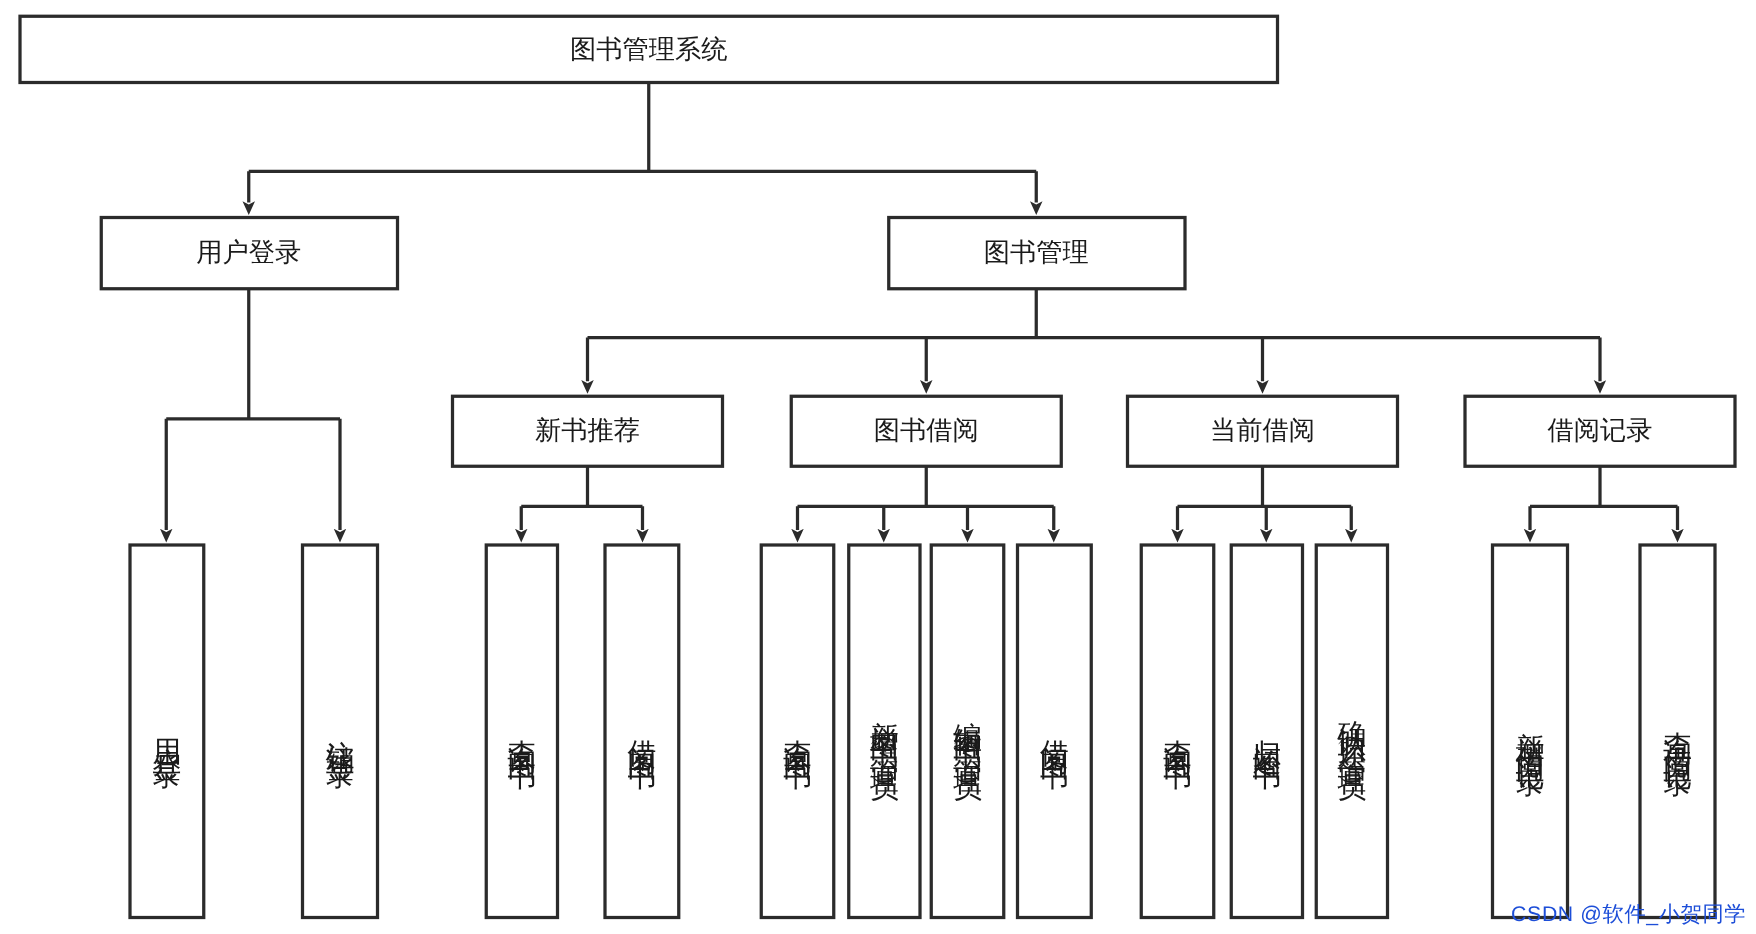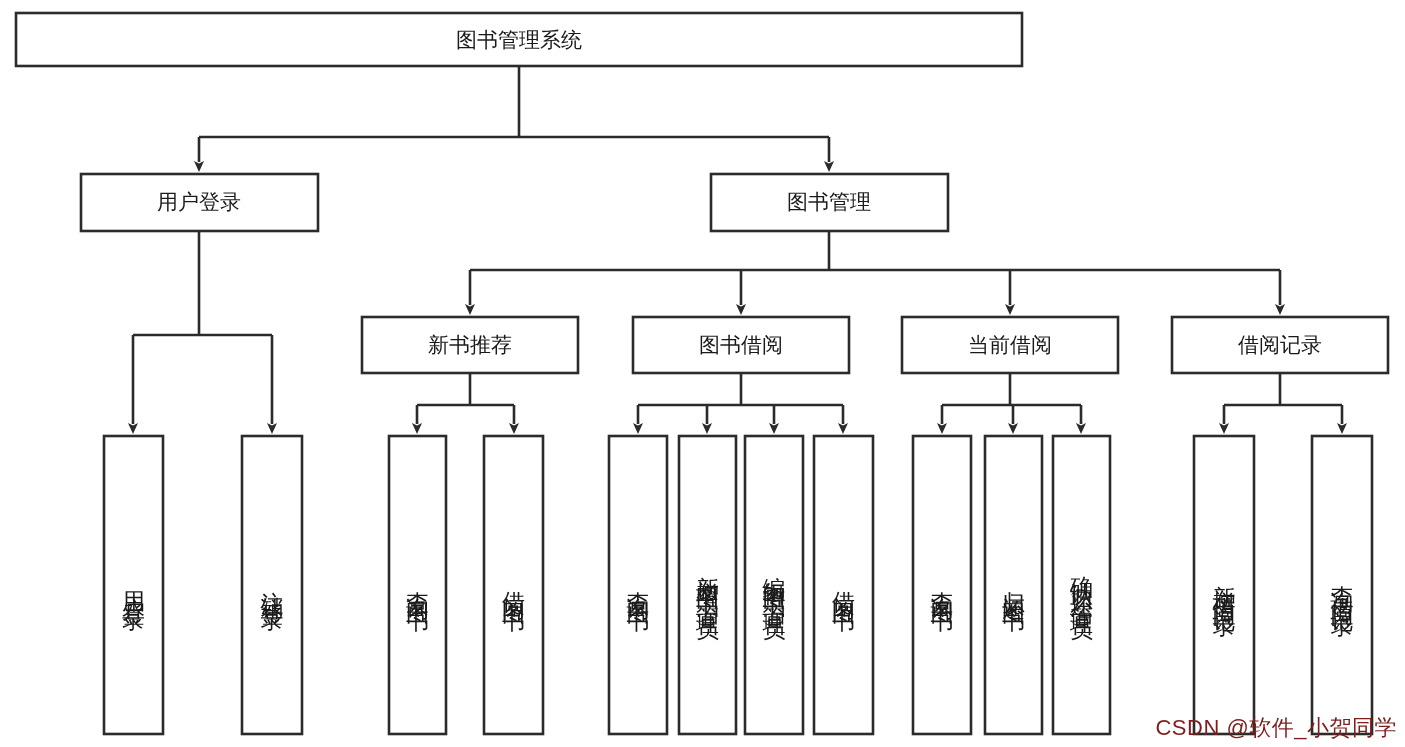--- a/index.html
+++ b/index.html
@@ -44,22 +44,22 @@
     font-size: 21px;
     fill: #1a1a1a;
     text-anchor: middle;
     dominant-baseline: middle;
   }
   .watermark {
     position: absolute;
     right: 8px;
     bottom: 4px;
     font-family: "Liberation Sans", "DejaVu Sans", sans-serif;
-    font-size: 22px;
-    color: #7f1d1d;
+    font-size: 17px;
+    color: #1d4ed8;
     letter-spacing: 0.5px;
     white-space: nowrap;
     pointer-events: none;
   }
   .vlabel {
     position: absolute;
     writing-mode: vertical-rl;
     text-orientation: upright;
     font-family: "Liberation Sans", "DejaVu Sans", sans-serif;
     font-size: 23px;

